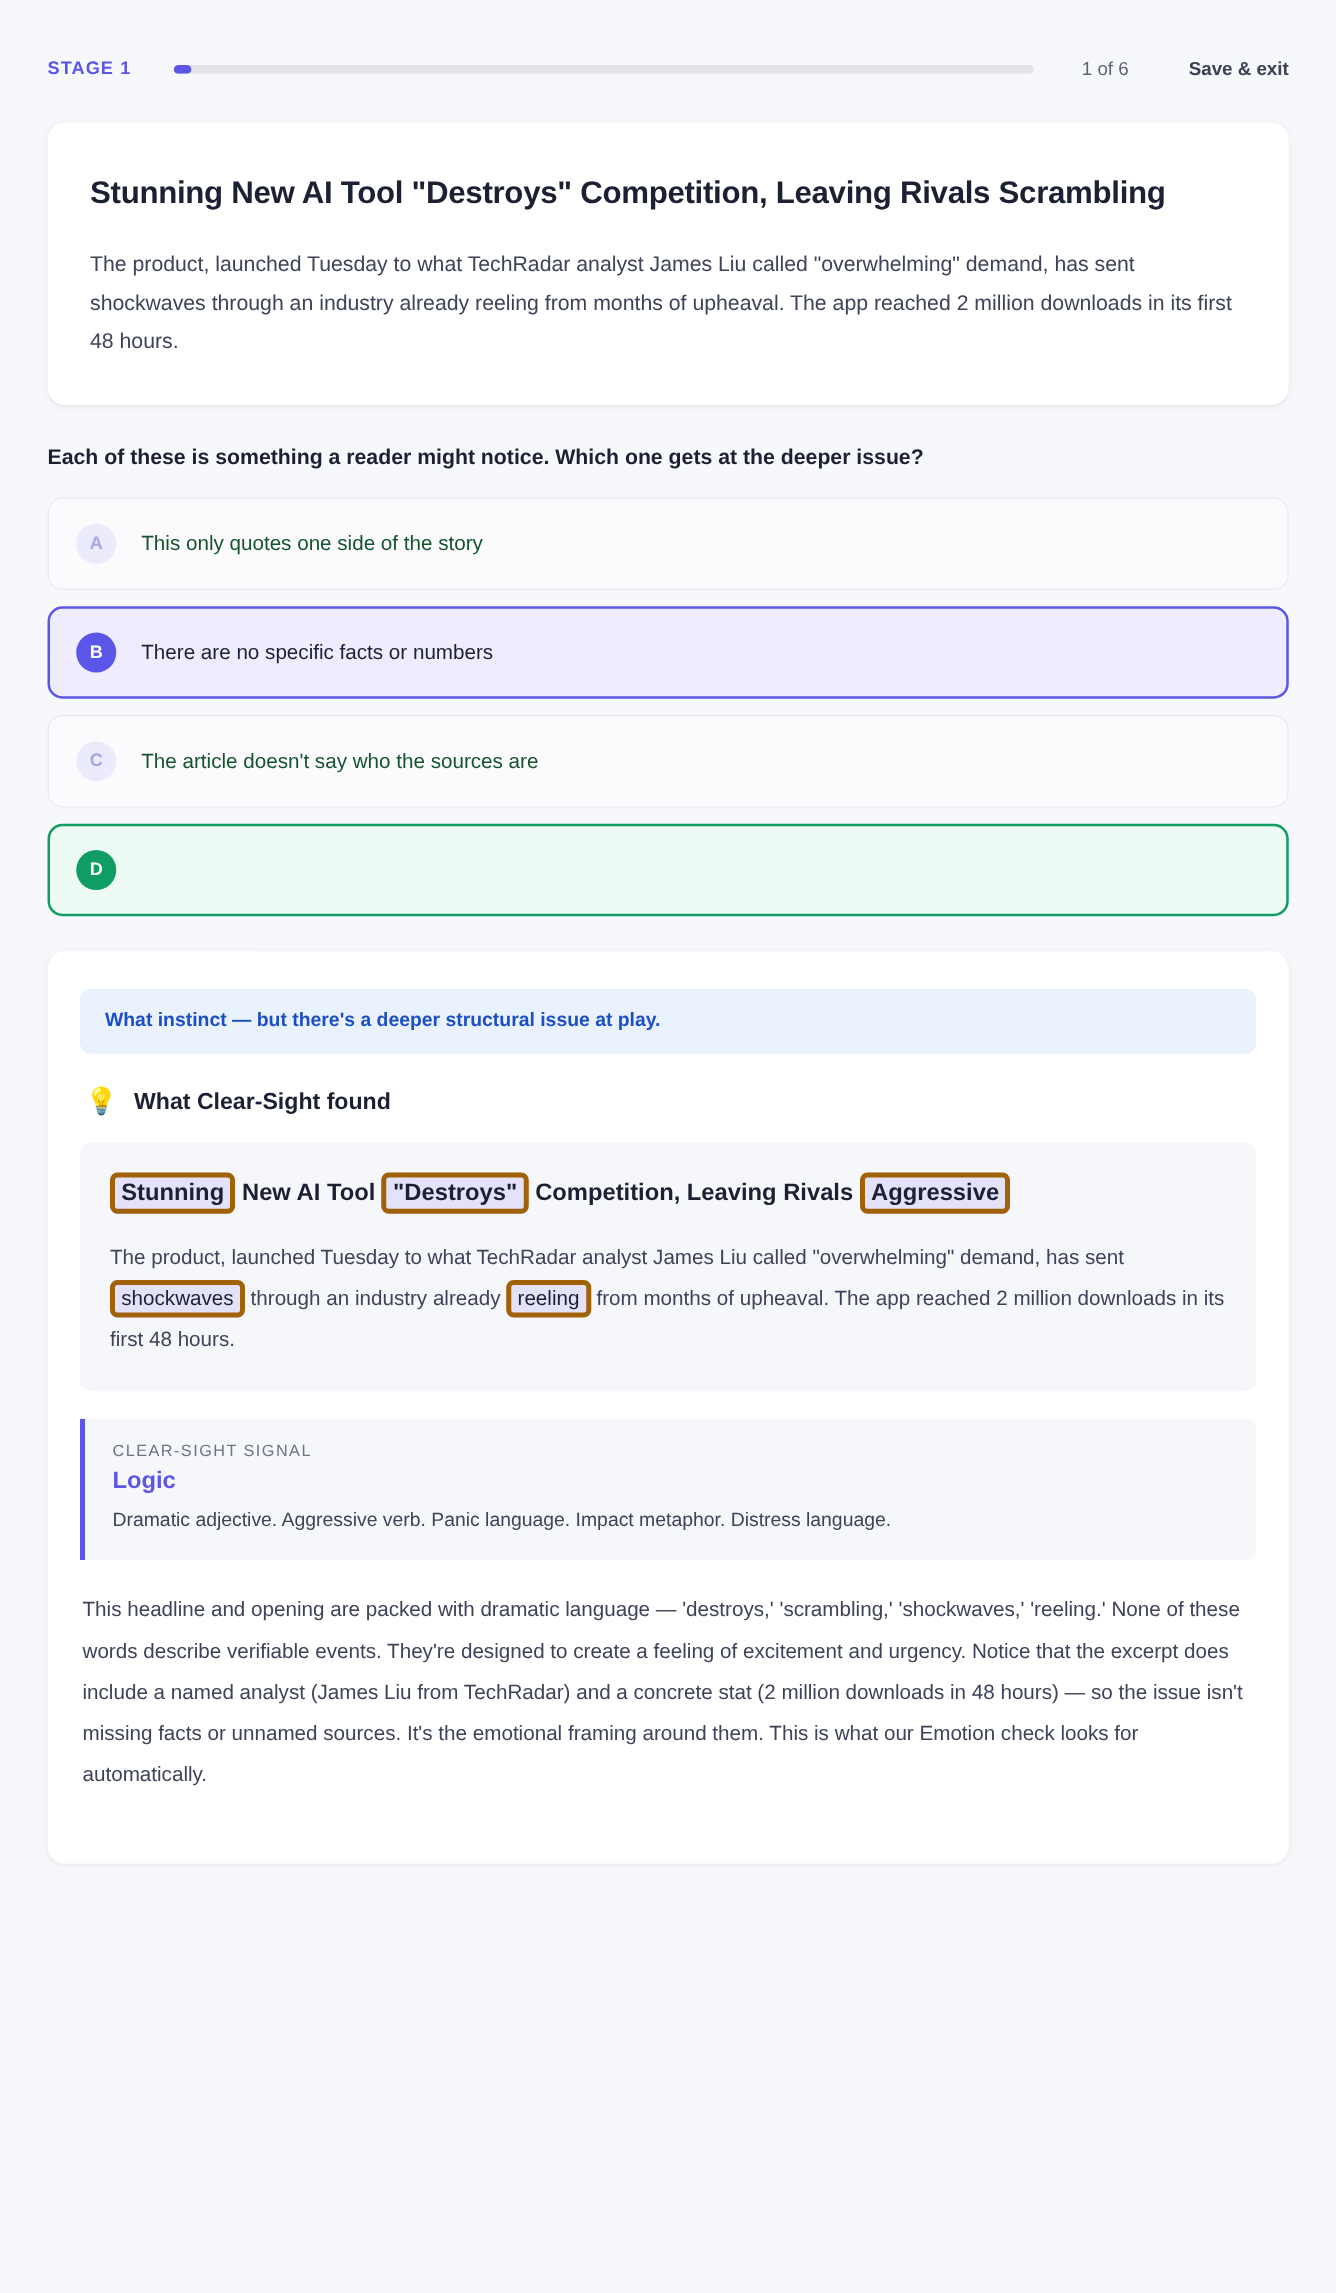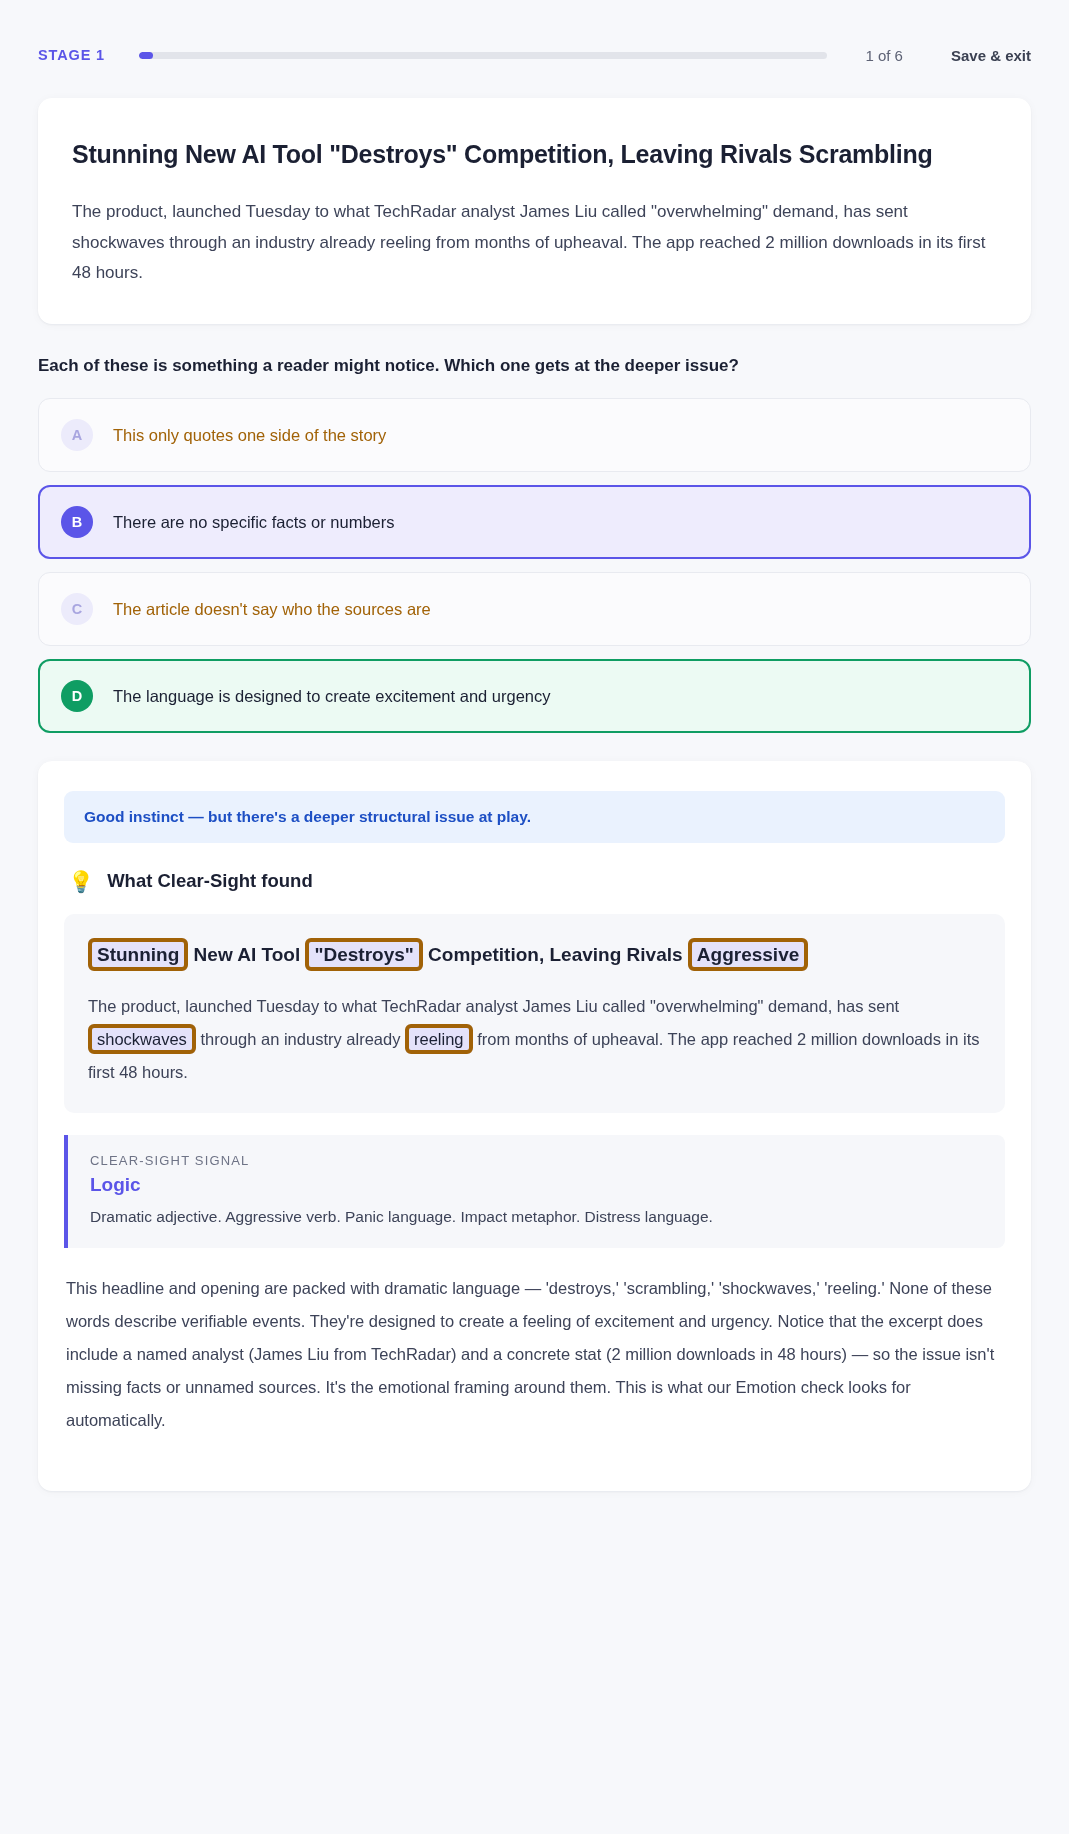--- a/index.html
+++ b/index.html
@@ -117,21 +117,21 @@
     display: flex;
     align-items: center;
     justify-content: center;
     font-size: 14.5px;
     font-weight: bold;
     background: #ecebfb;
     color: #a9a6e0;
   }
   .option .otext {
     font-size: 16.5px;
-    color: #a16207;
+    color: #14532d;
   }
 
   .option.selected {
     border: 2px solid #5b55e8;
     background: #eeecfd;
     padding: 19px 21px;
   }
   .option.selected .badge { background: #5b55e8; color: #ffffff; }
   .option.selected .otext { color: #1b2033; }
 
@@ -276,27 +276,26 @@
       <div class="option selected">
         <span class="badge">B</span>
         <span class="otext">There are no specific facts or numbers</span>
       </div>
       <div class="option">
         <span class="badge">C</span>
         <span class="otext">The article doesn't say who the sources are</span>
       </div>
       <div class="option correct">
         <span class="badge">D</span>
-        <span class="otext">The language is designed to create excitement and urgency</span>
       </div>
     </div>
 
   <div class="feedback-card">
 
-    <div class="verdict">Good instinct — but there's a deeper structural issue at play.</div>
+    <div class="verdict">What instinct — but there's a deeper structural issue at play.</div>
 
     <div class="found-head">
       <span class="bulb">💡</span>
       <span class="found-title">What Clear-Sight found</span>
     </div>
 
     <div class="annotated">
       <div class="ann-headline" id="ann-headline"><span class="hl">Stunning</span> New AI Tool <span class="hl">"Destroys"</span> Competition, Leaving Rivals <span class="hl">Aggressive</span></div>
       <div class="ann-body" id="ann-body">The product, launched Tuesday to what TechRadar analyst James Liu called "overwhelming" demand, has sent <span class="hl">shockwaves</span> through an industry already <span class="hl">reeling</span> from months of upheaval. The app reached 2 million downloads in its first 48 hours.</div>
     </div>

